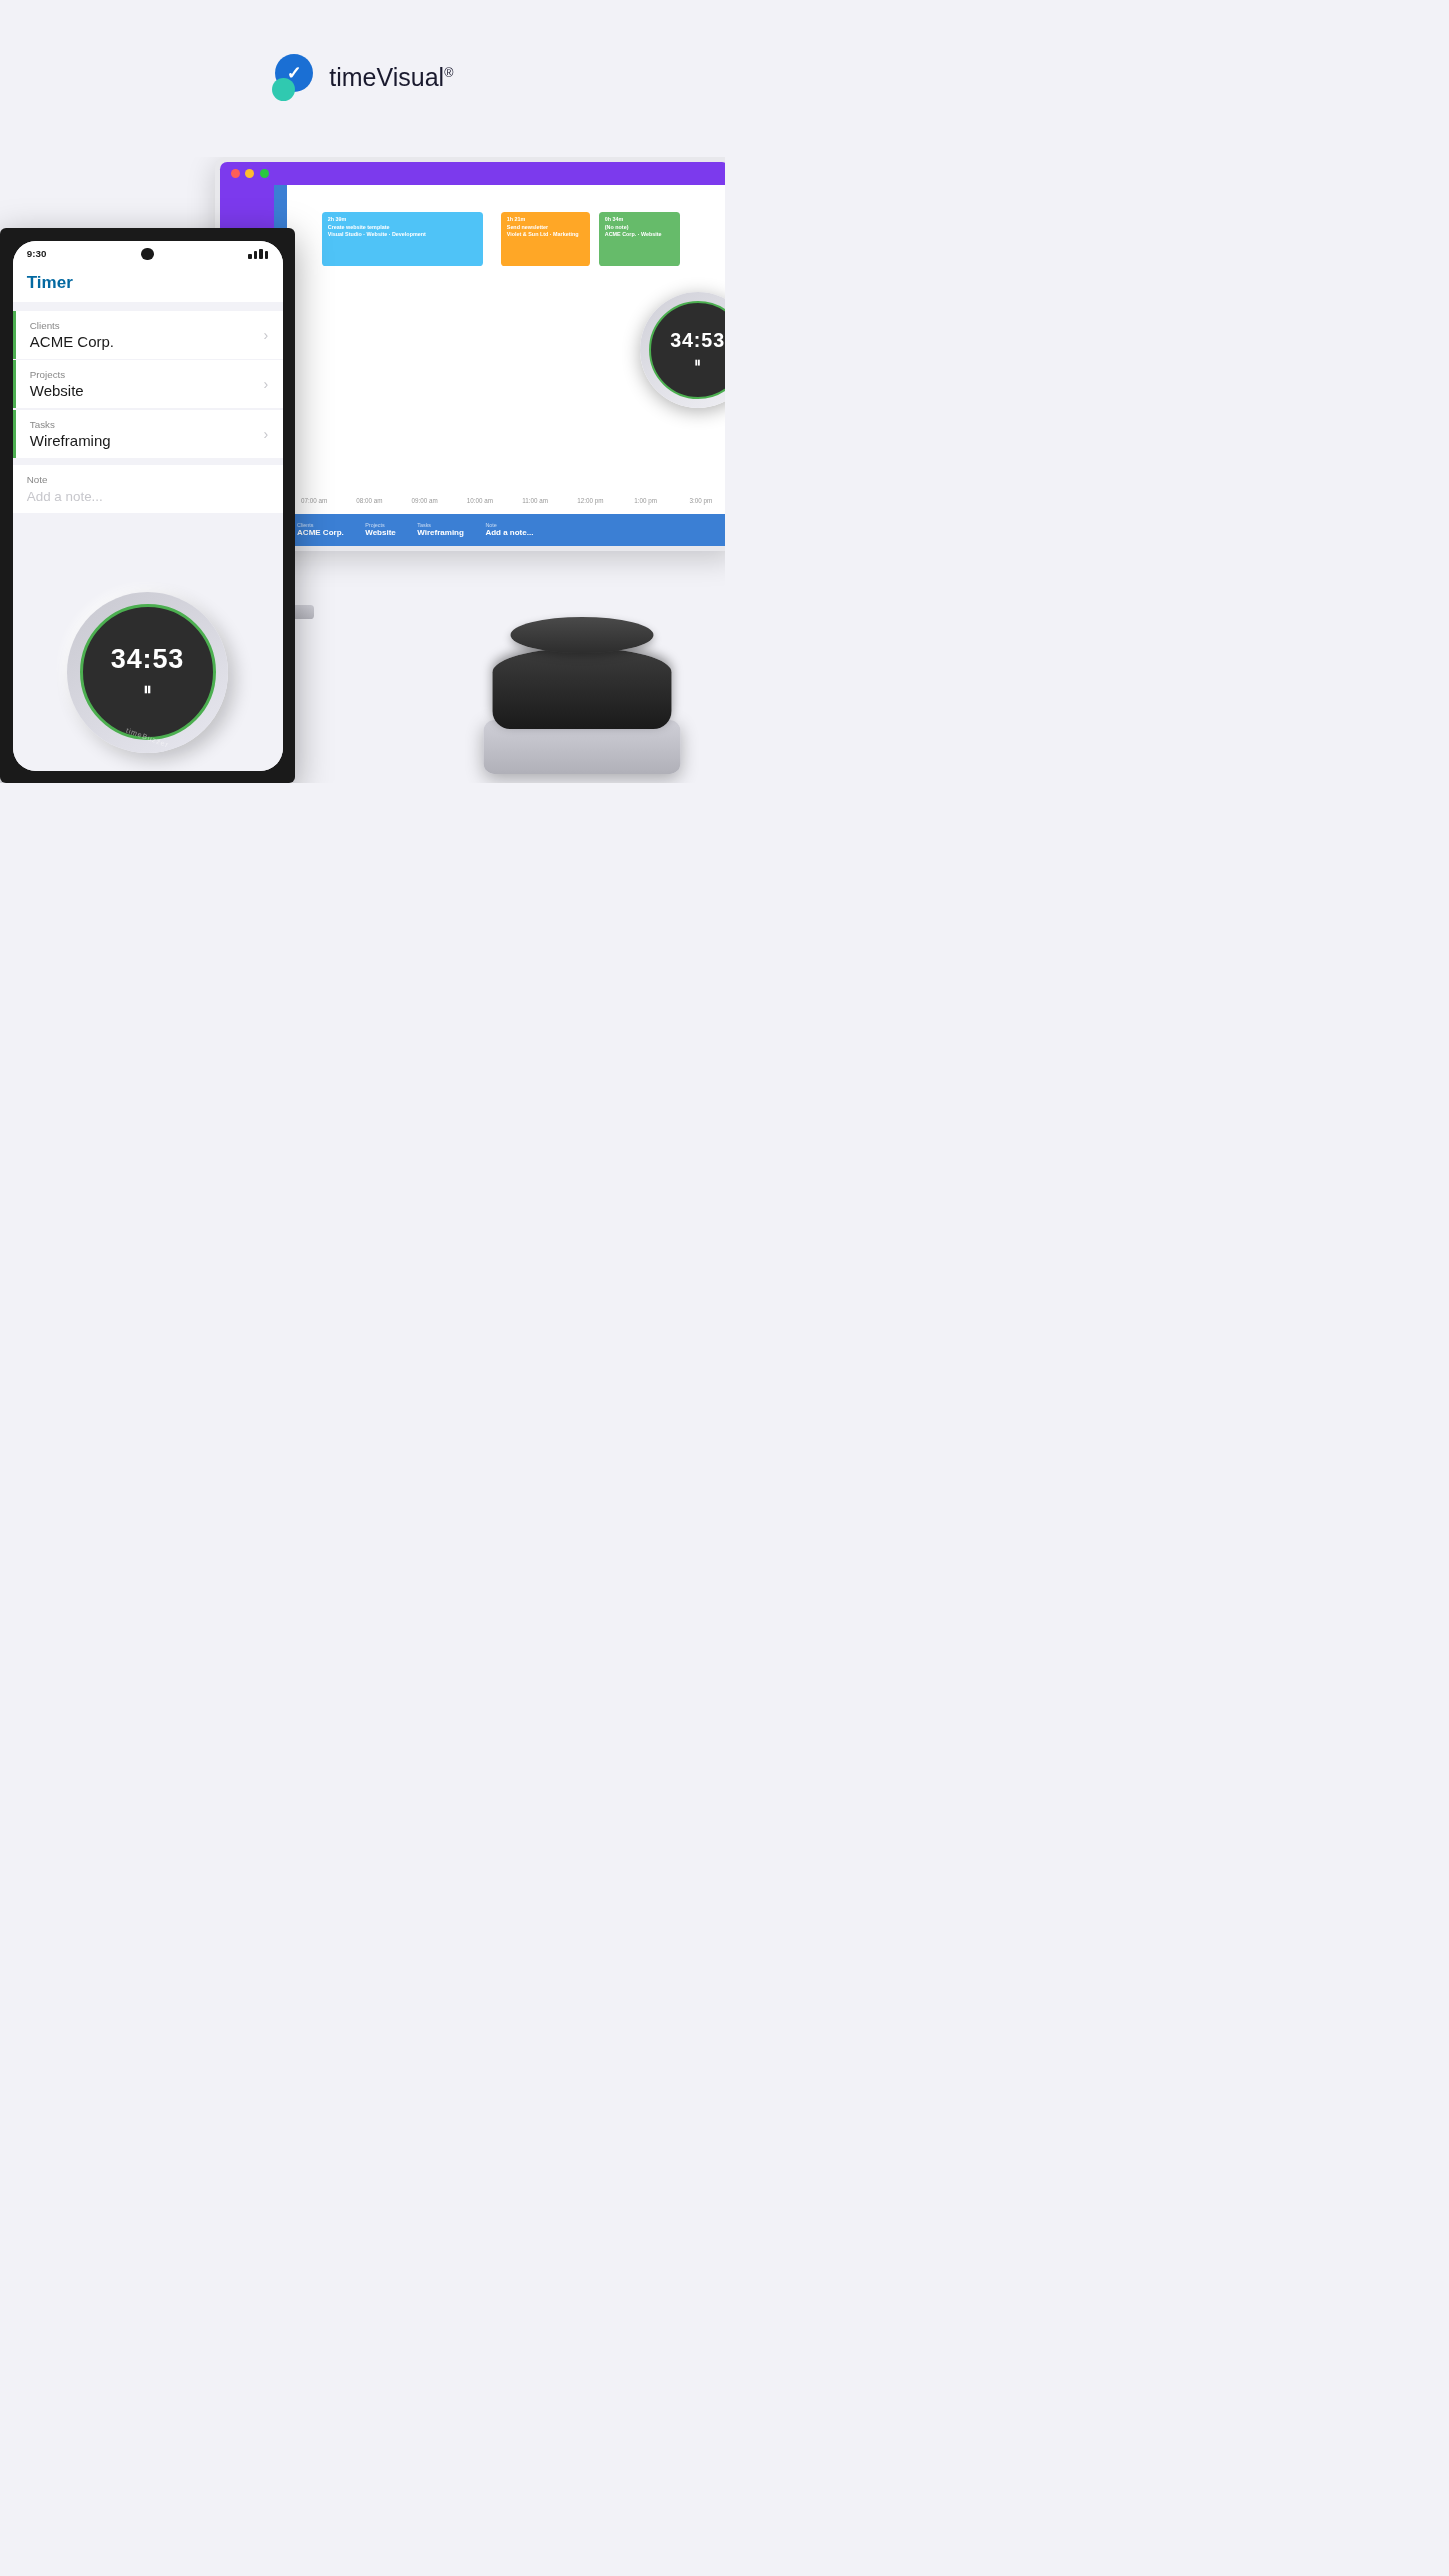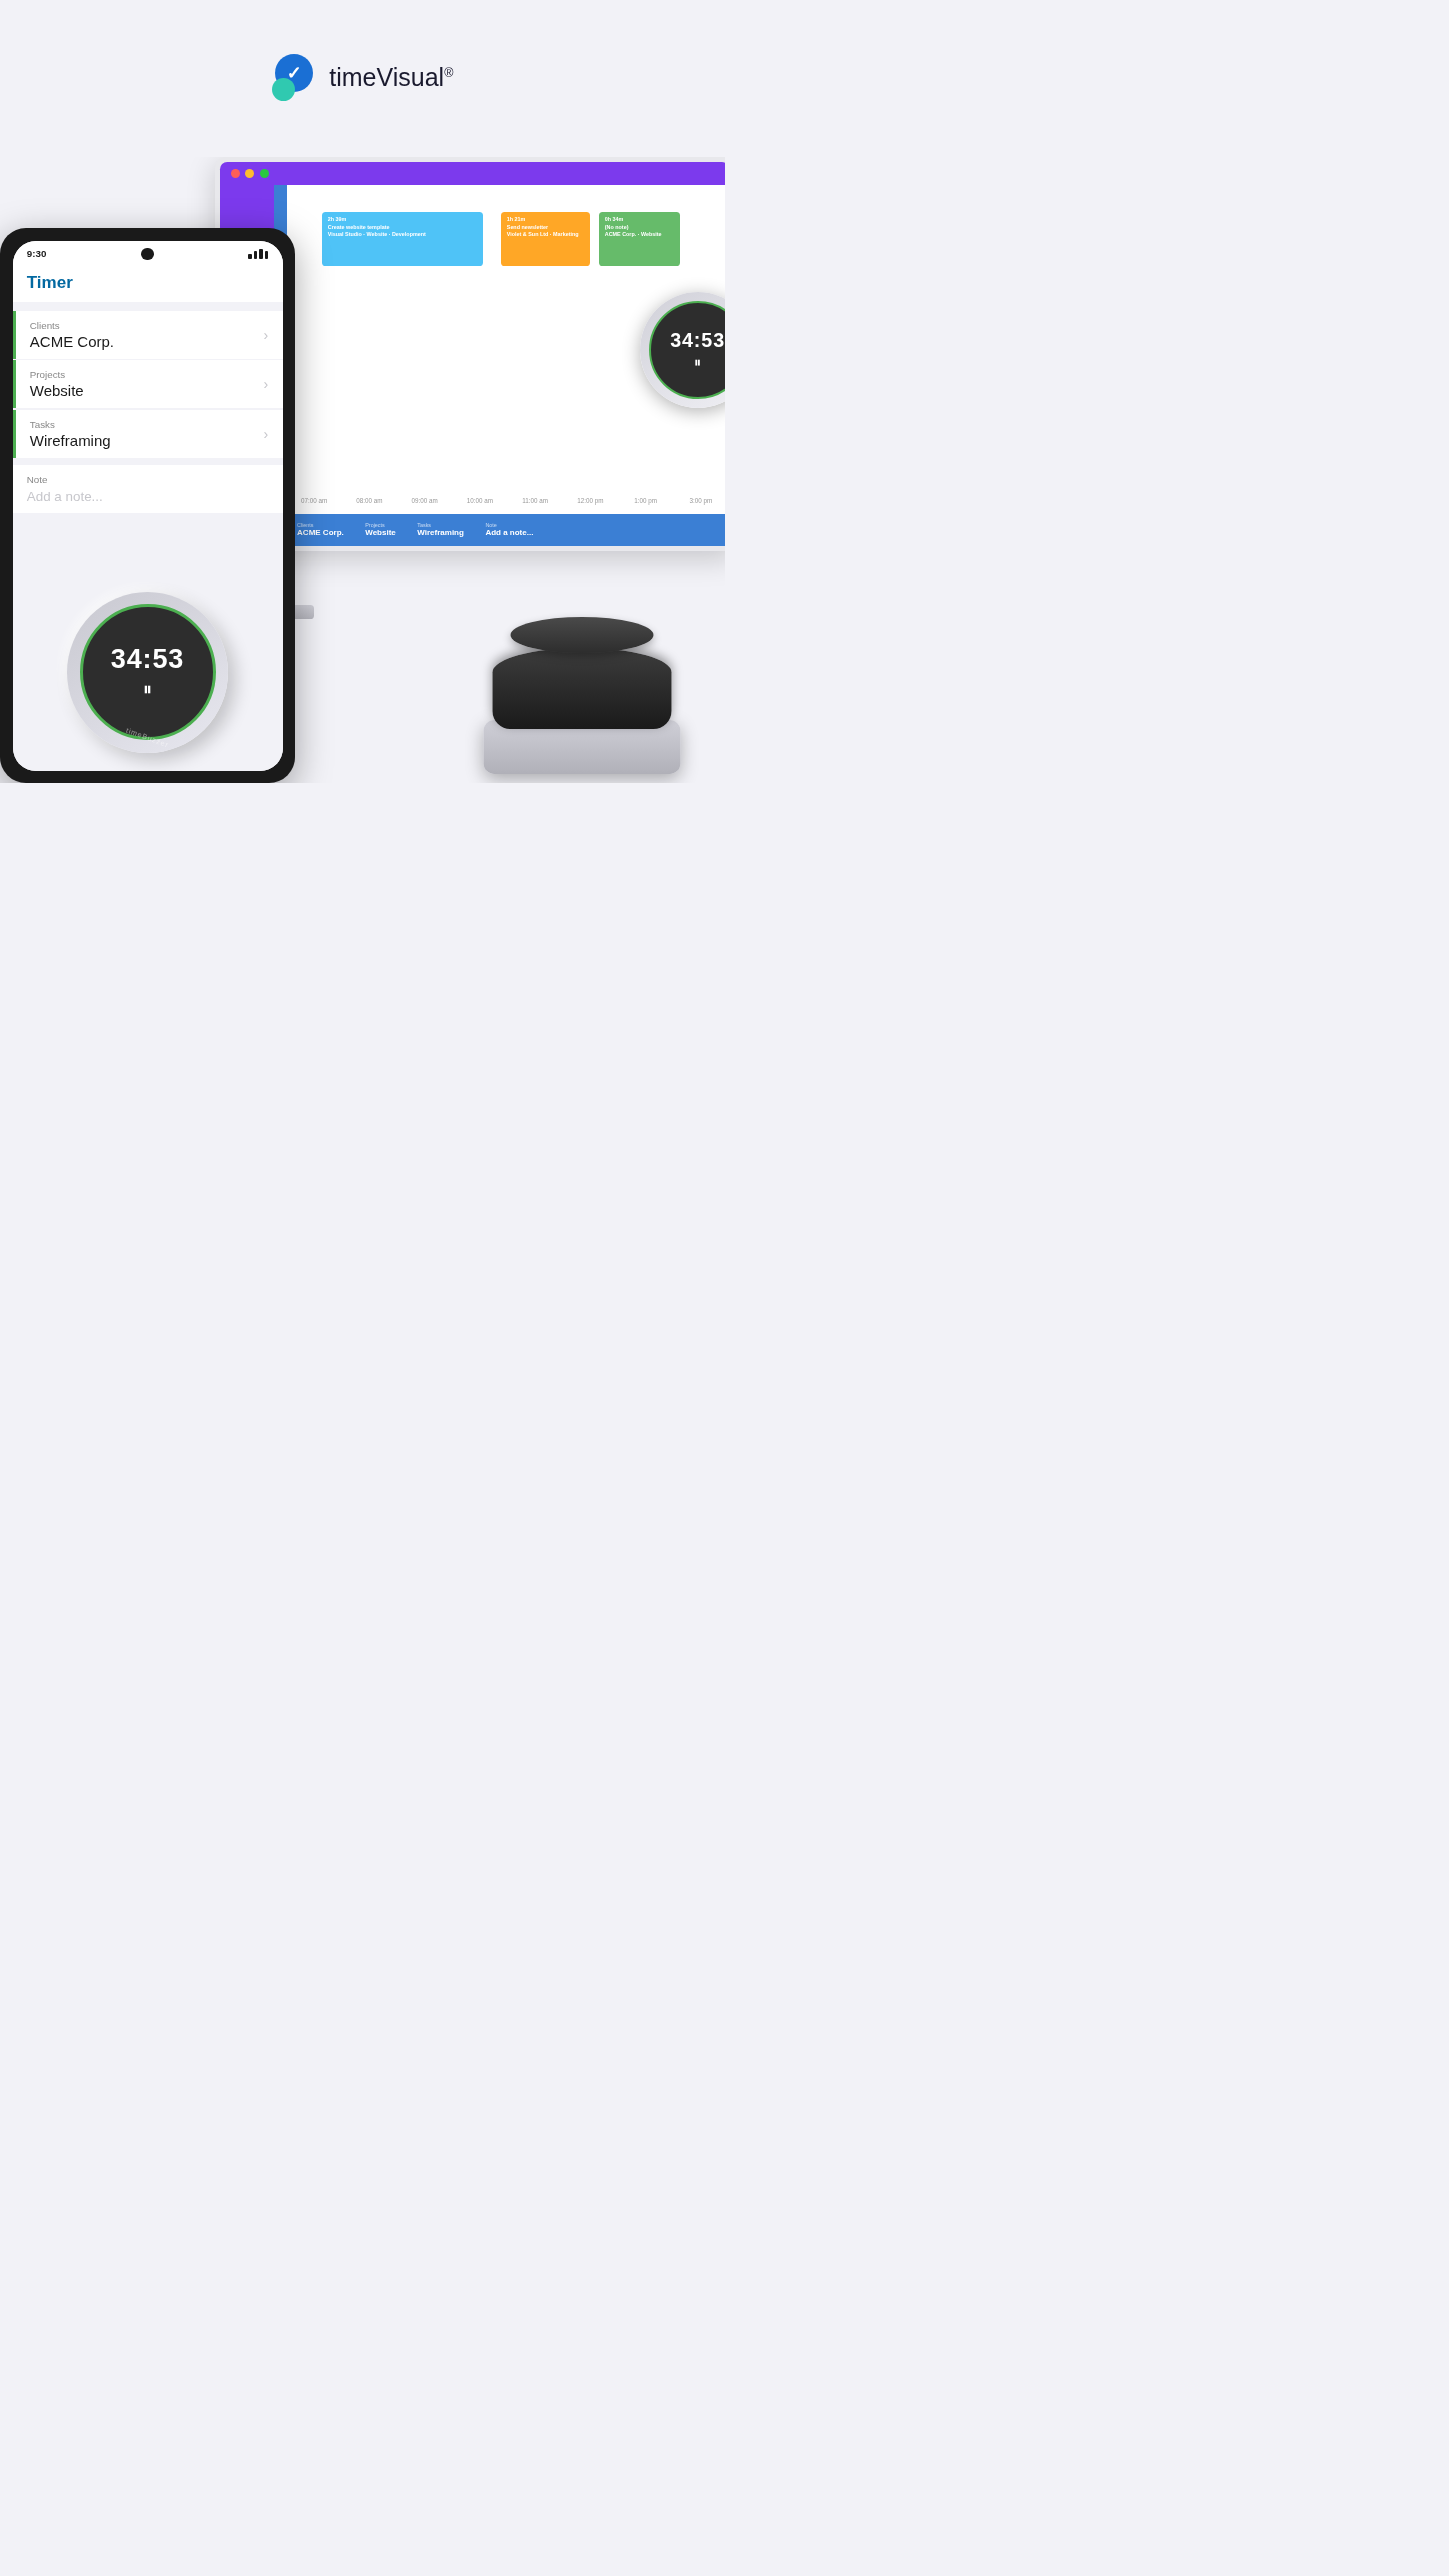--- a/index.html
+++ b/index.html
@@ -303,21 +303,21 @@
       bottom: 0;
       width: 295px;
       height: 555px;
       z-index: 10;
     }
 
     .phone-frame {
       width: 100%;
       height: 100%;
       background: #1a1a1a;
-      border-radius: 26px;
+      border-radius: 6px;
       padding: 12.5px;
       box-shadow: 0 10.7px 36px rgba(0,0,0,0.35);
       position: relative;
     }
 
     .phone-screen {
       width: 100%;
       height: 100%;
       background: #f2f2f7;
       border-radius: 23px;

